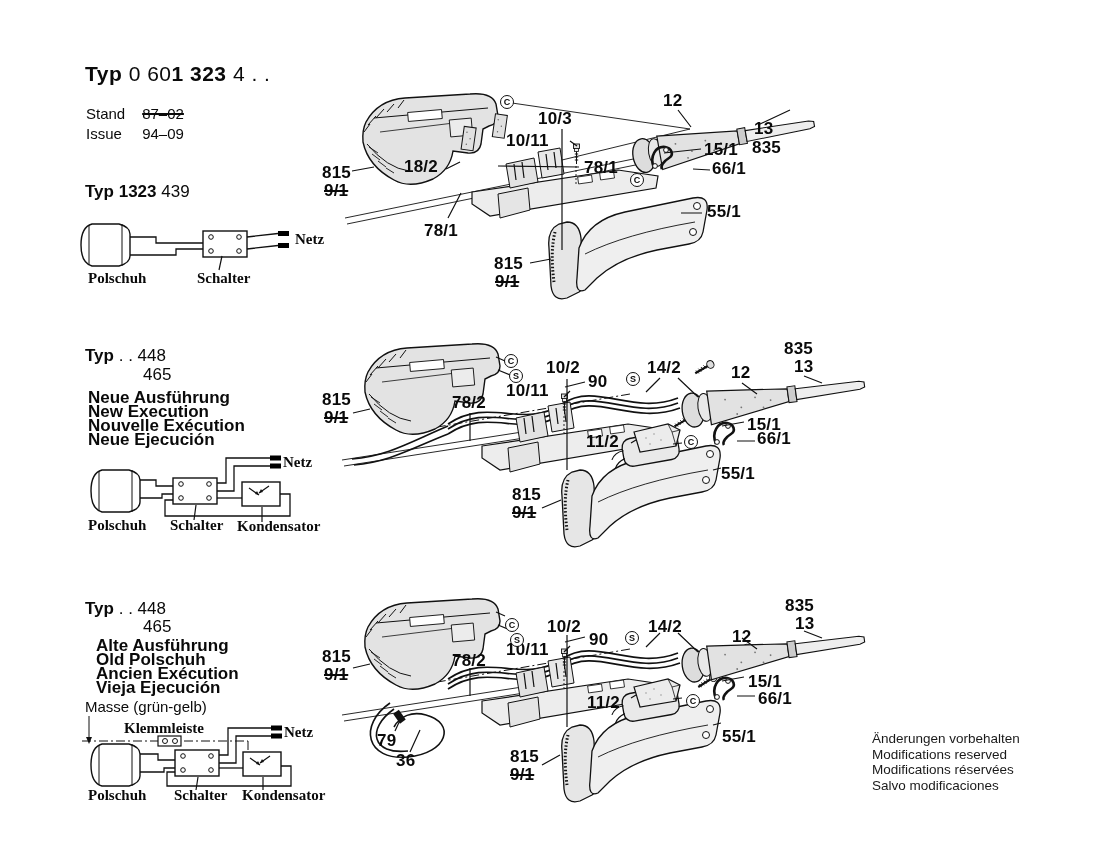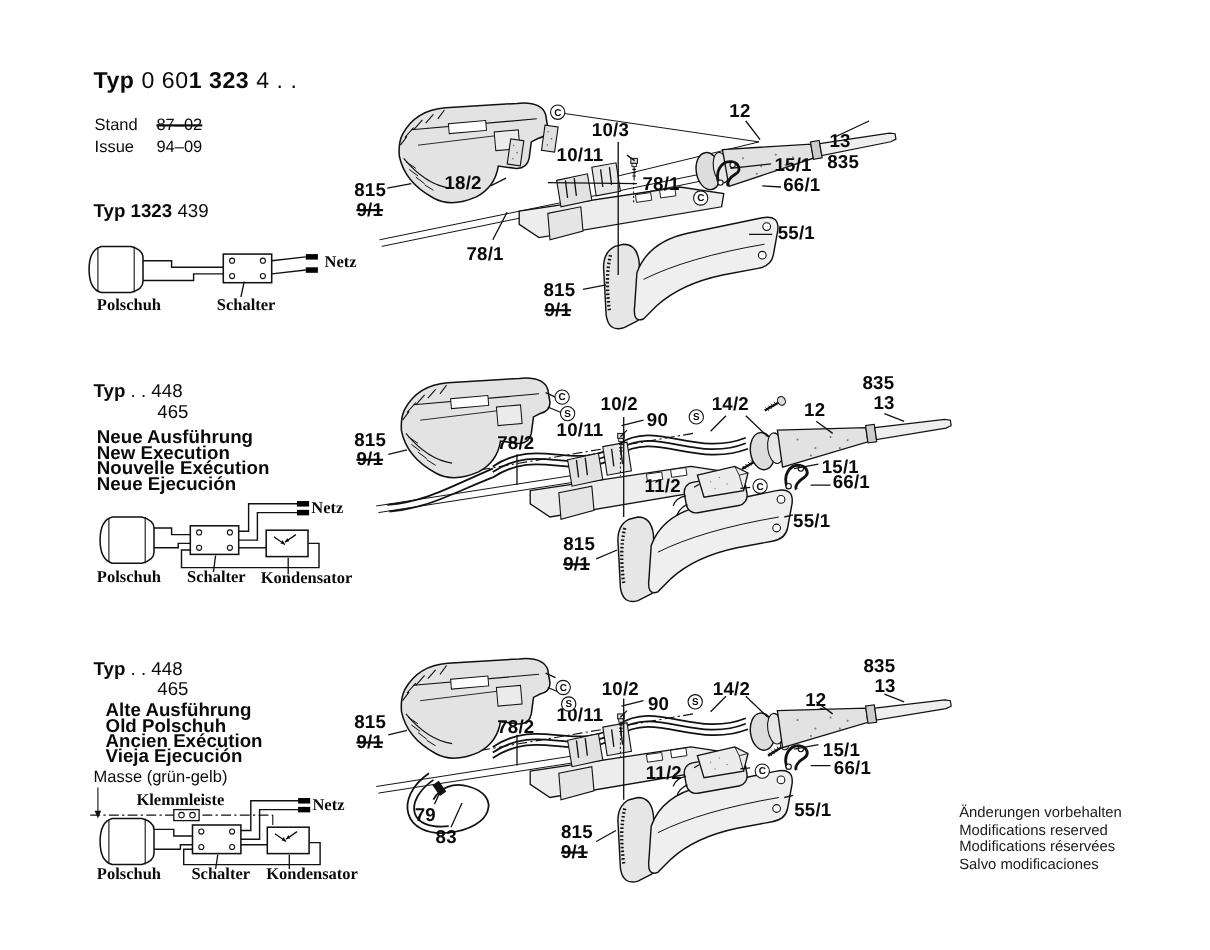--- a/index.html
+++ b/index.html
@@ -340,21 +340,21 @@
   <div class="plabel" style="left:506px;top:640px">10/11</div>
   <div class="plabel" style="left:648px;top:617px">14/2</div>
   <div class="plabel" style="left:452px;top:651px">78/2</div>
   <div class="plabel" style="left:322px;top:647px">815</div>
   <div class="plabel strike" style="left:324px;top:665px">9/1</div>
   <div class="plabel" style="left:748px;top:672px">15/1</div>
   <div class="plabel" style="left:758px;top:689px">66/1</div>
   <div class="plabel" style="left:587px;top:693px">11/2</div>
   <div class="plabel" style="left:722px;top:727px">55/1</div>
   <div class="plabel" style="left:377px;top:731px">79</div>
-  <div class="plabel" style="left:396px;top:751px">83</div>
+  <div class="plabel" style="left:396px;top:751px">36</div>
   <div class="plabel" style="left:510px;top:747px">815</div>
   <div class="plabel strike" style="left:510px;top:765px">9/1</div>
   <div class="cmark" style="left:505px;top:618px">C</div>
   <div class="cmark" style="left:510px;top:633px">S</div>
   <div class="cmark" style="left:625px;top:631px">S</div>
   <div class="cmark" style="left:686px;top:694px">C</div>
 
   <div class="abs footer" style="left:872px;top:731px">
     <div>Änderungen vorbehalten</div>
     <div>Modifications reserved</div>

